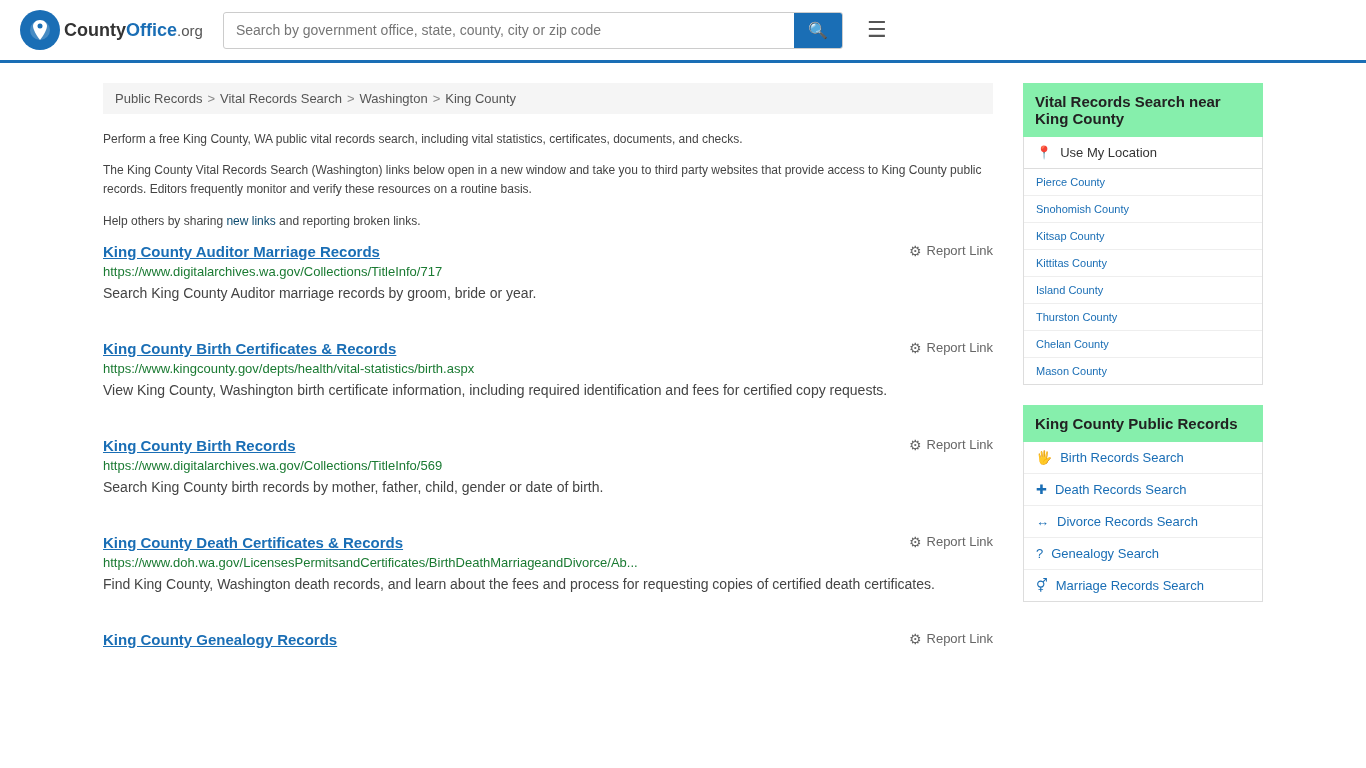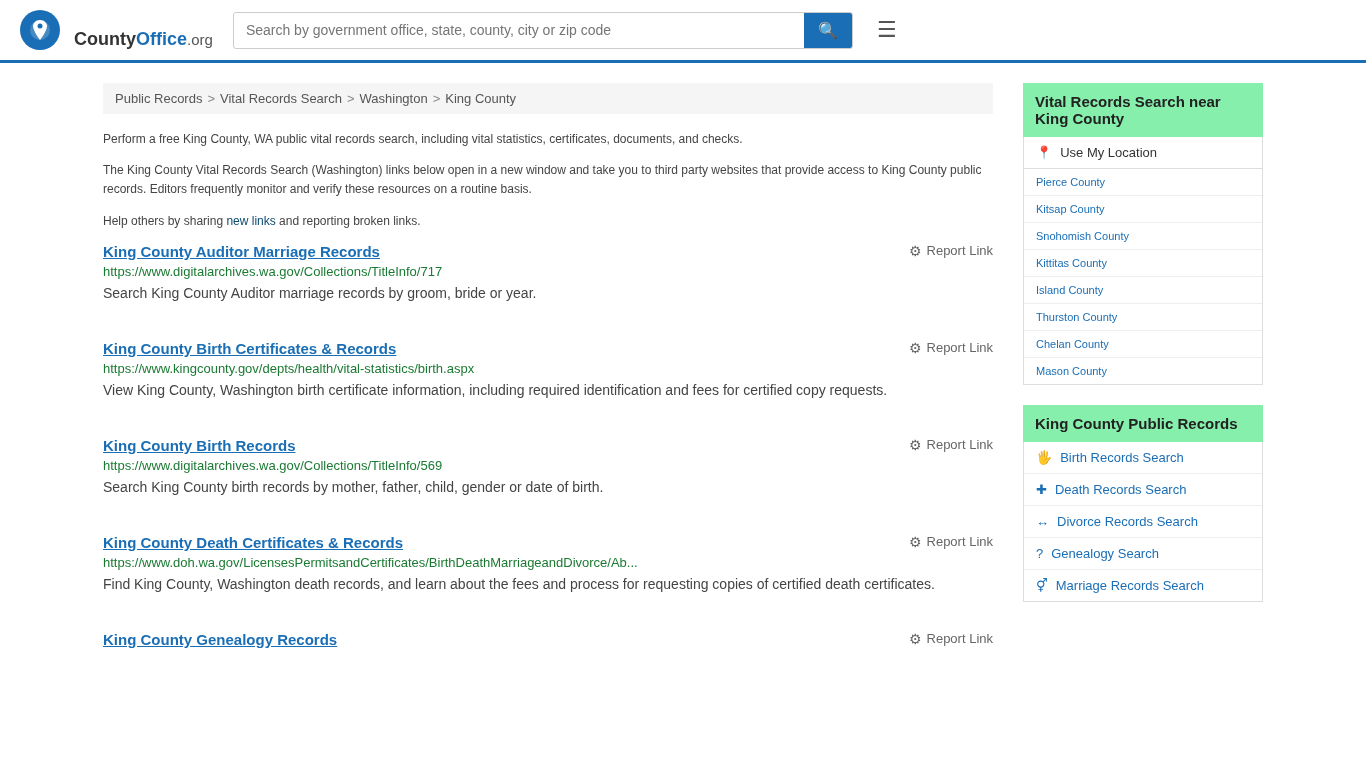--- a/index.html
+++ b/index.html
@@ -9,22 +9,22 @@
     .header {
       background: #fff;
       border-bottom: 3px solid #1a6eb5;
       padding: 10px 20px;
       display: flex;
       align-items: center;
       gap: 20px;
     }
     .logo-area {
       display: flex;
-      align-items: flex-end;
-      gap: 14px;
+      align-items: center;
+      gap: 4px;
       text-decoration: none;
     }
     .logo-circle {
       width: 40px;
       height: 40px;
       background: #1a6eb5;
       border-radius: 50%;
       display: flex;
       align-items: center;
       justify-content: center;
@@ -346,24 +346,24 @@
       <div class="use-loc-row">
         <span style="color:#c0392b;">📍</span>
         <span>Use My Location</span>
       </div>
 
       <ul class="county-list" id="county-list">
           <li>
             <a href="#">Pierce County</a>
           </li>
           <li>
+            <a href="#">Snohomish County</a>
+          </li>
+          <li>
             <a href="#">Kitsap County</a>
-          </li>
-          <li>
-            <a href="#">Snohomish County</a>
           </li>
           <li>
             <a href="#">Kittitas County</a>
           </li>
           <li>
             <a href="#">Island County</a>
           </li>
           <li>
             <a href="#">Thurston County</a>
           </li>

